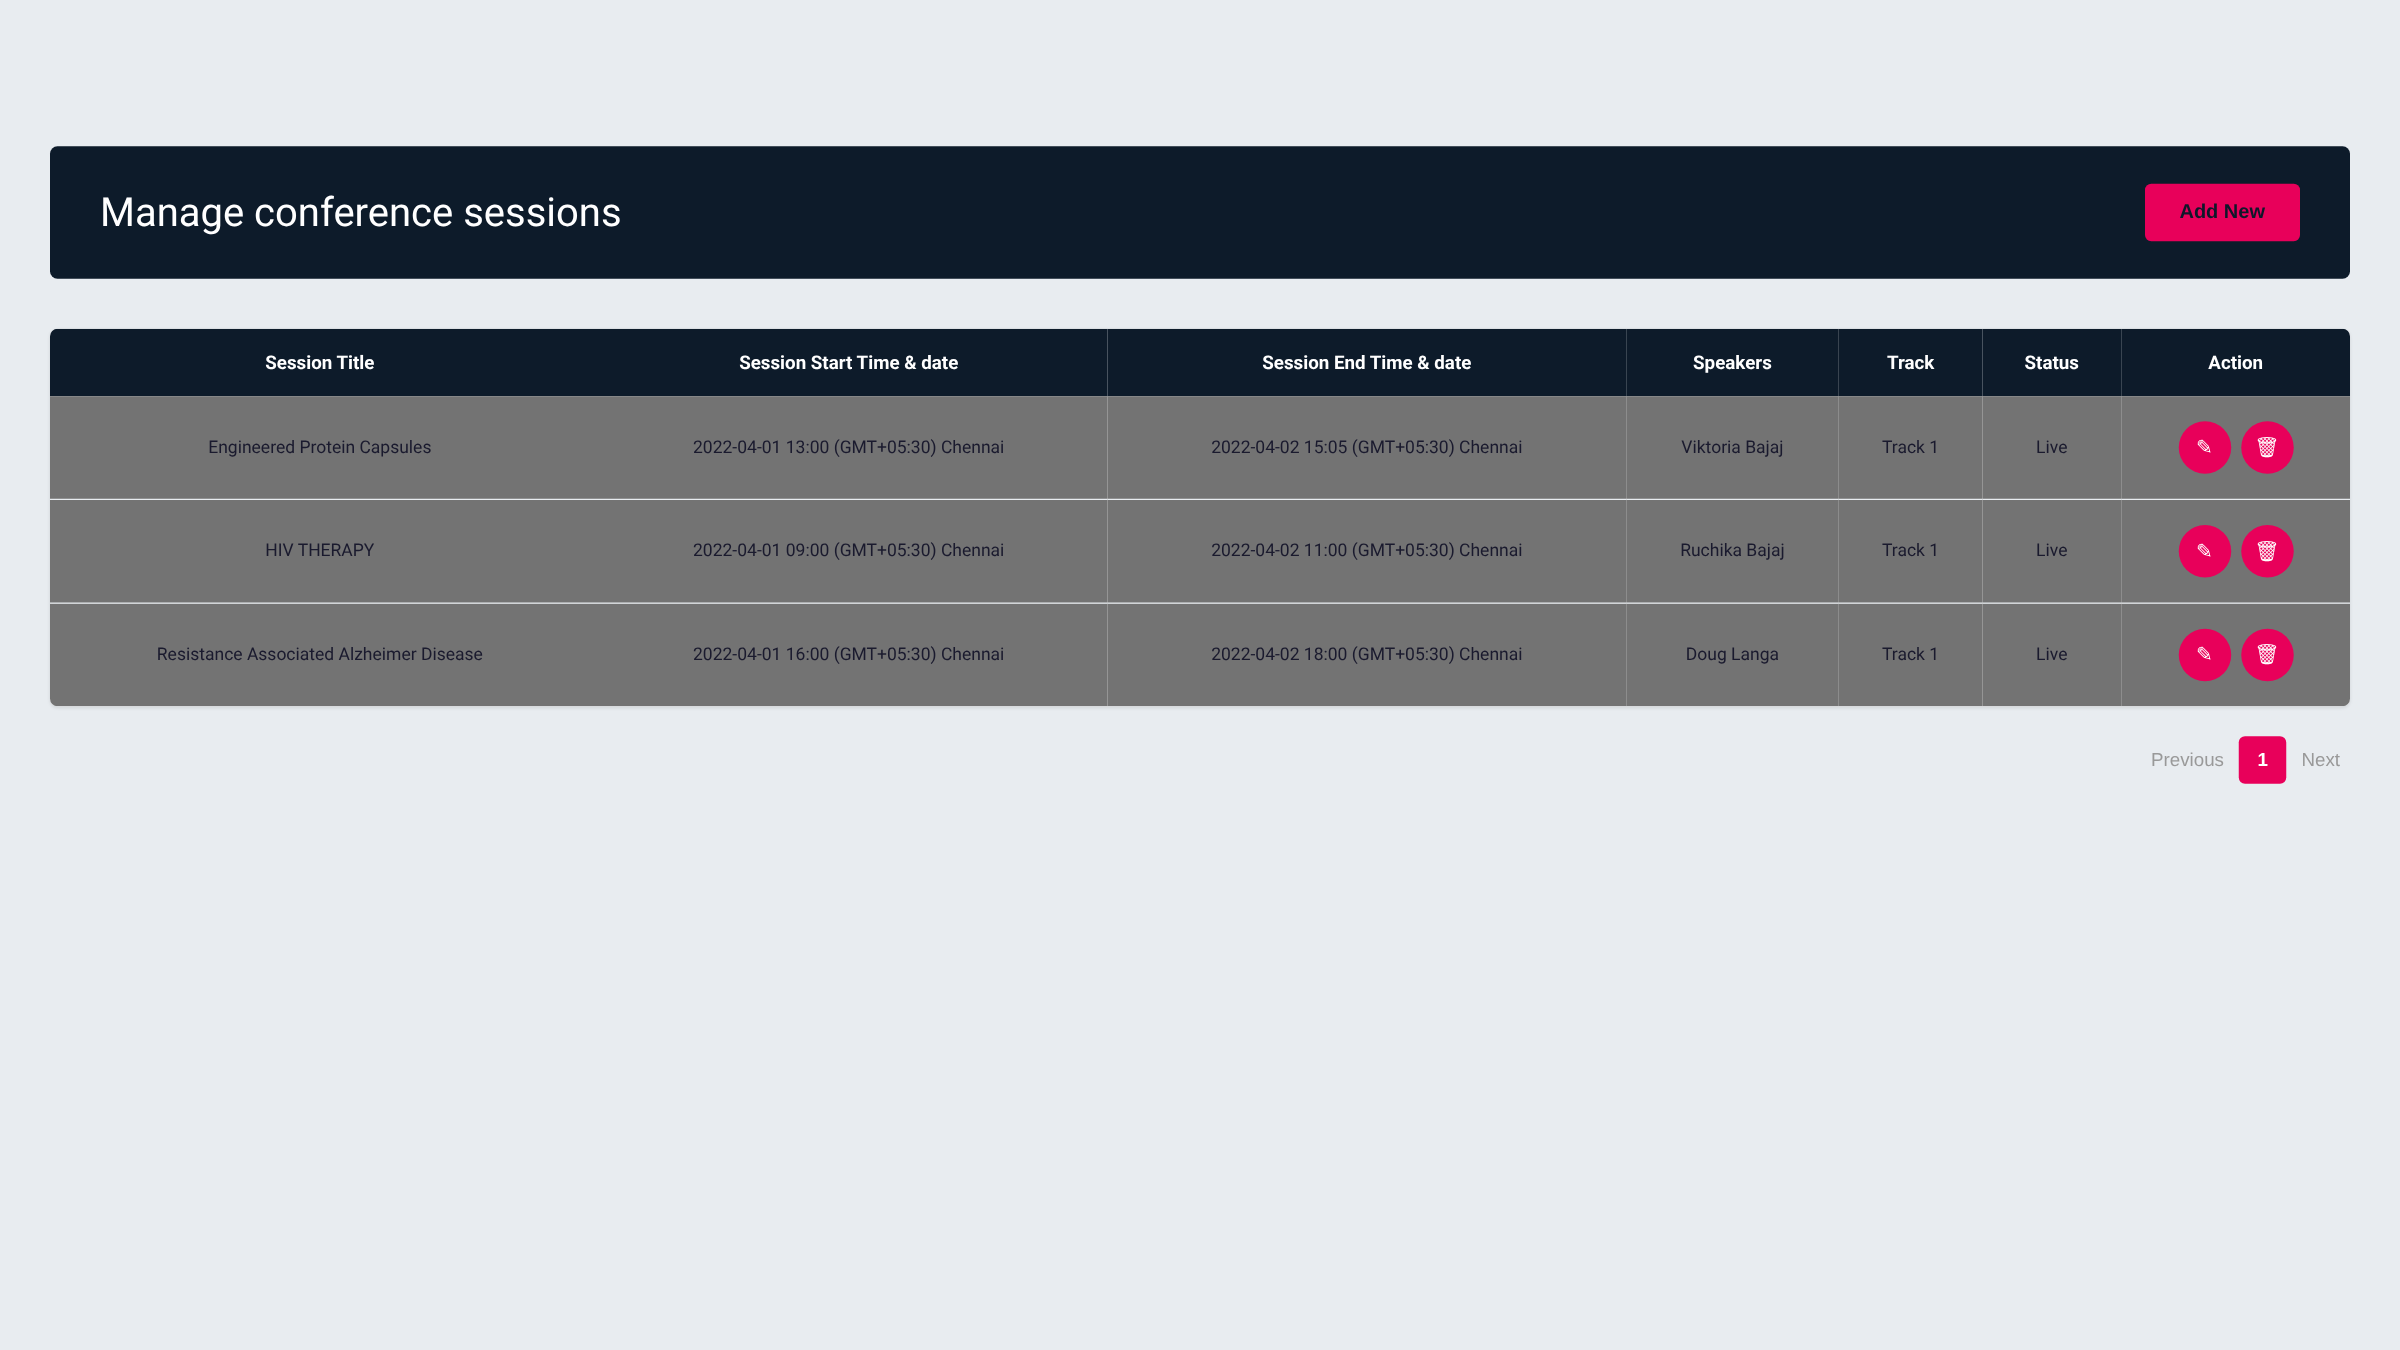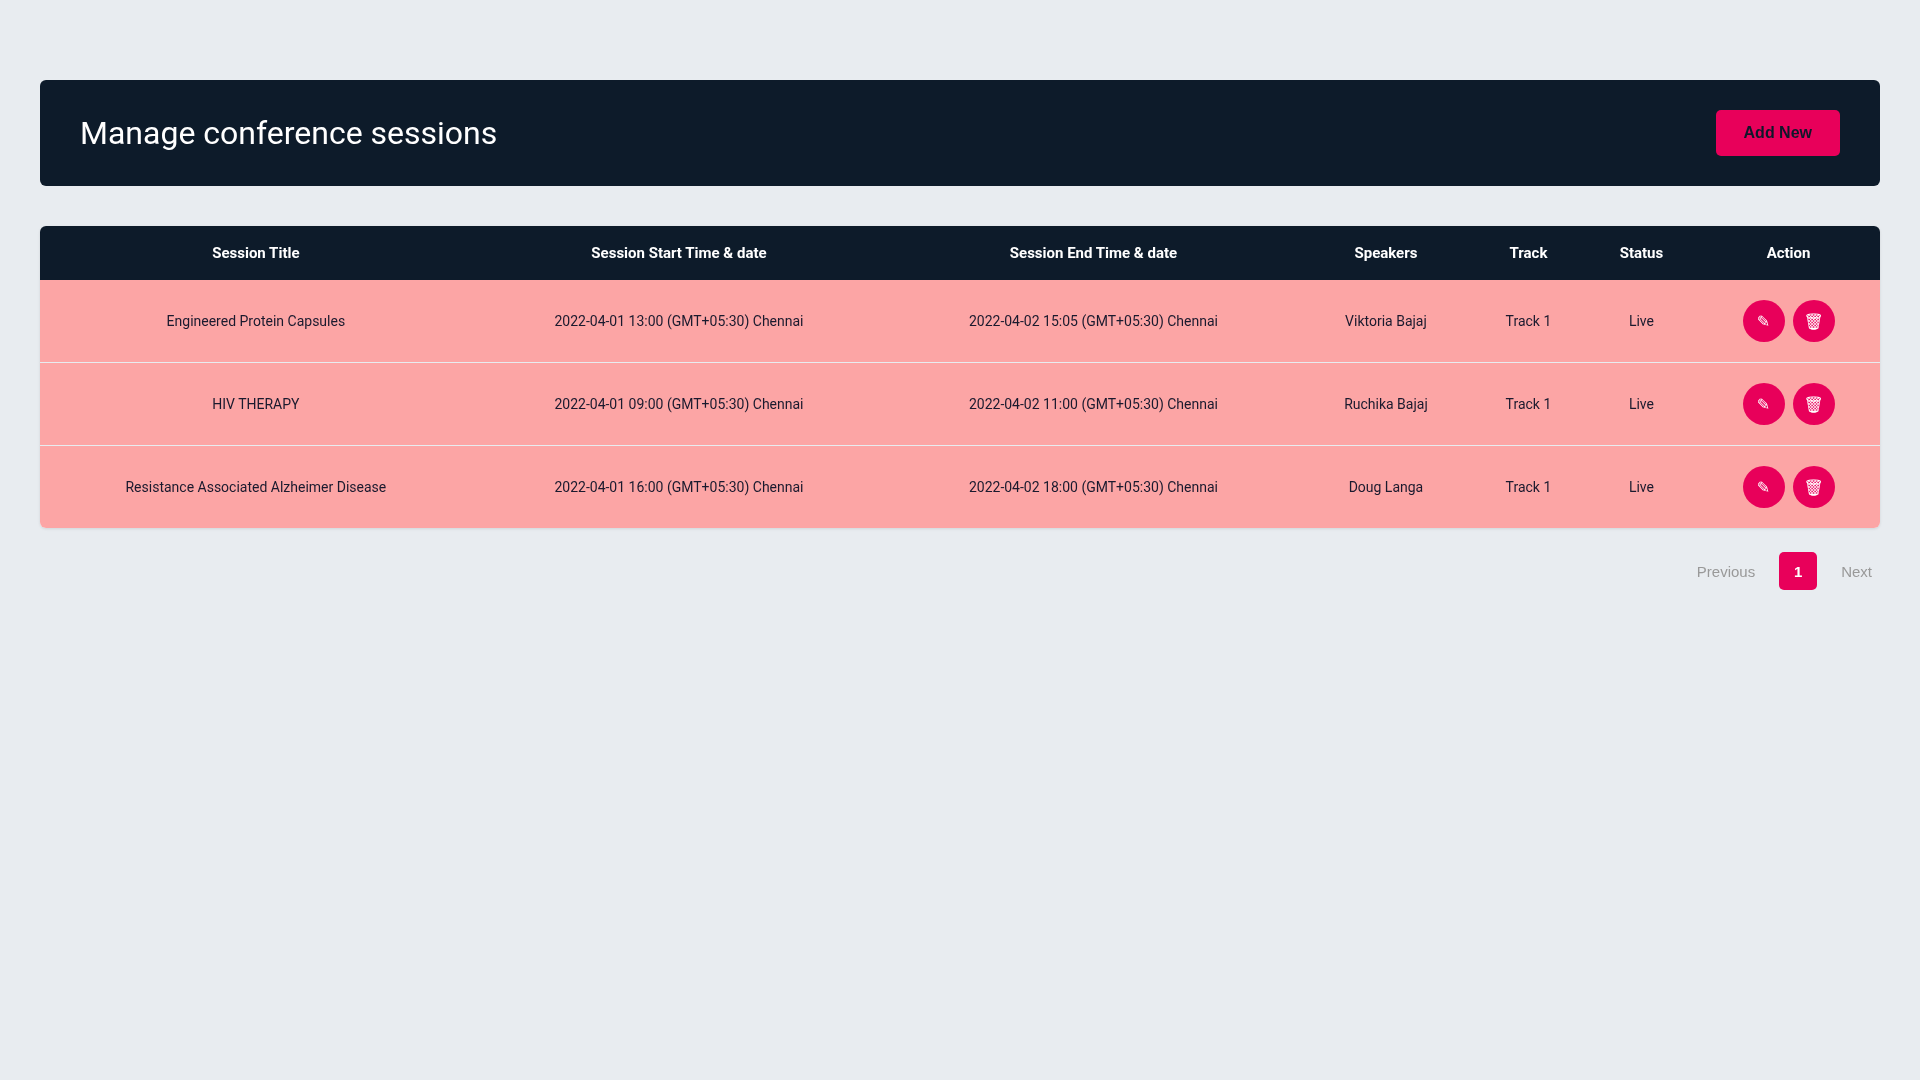--- a/index.html
+++ b/index.html
@@ -20,20 +20,21 @@
     }
 
     .header-bar {
       background-color: #0d1b2a;
       border-radius: 6px;
       padding: 30px 40px;
       display: flex;
       align-items: center;
       justify-content: space-between;
       margin-bottom: 40px;
+      margin-top: 37px;
     }
 
     .header-title {
       color: #ffffff;
       font-size: 32px;
       font-weight: 400;
     }
 
     .add-new-btn {
       background-color: #e8005a;
@@ -69,21 +70,21 @@
       padding: 18px 16px;
       text-align: center;
     }
 
     thead th:first-child {
       text-align: center;
     }
 
     tbody tr {
       border-bottom: 1px solid #e8ecf0;
-      background-color: #fca5a5;
+      background-color: #737373;
     }
 
     tbody tr:last-child {
       border-bottom: none;
     }
 
     tbody td {
       padding: 20px 16px;
       font-size: 14px;
       color: #1a1a2e;
@@ -115,21 +116,21 @@
     }
 
     .delete-btn {
       background-color: #e8005a;
     }
 
     .pagination {
       display: flex;
       align-items: center;
       justify-content: flex-end;
-      gap: 20px;
+      gap: 8px;
       margin-top: 24px;
       padding-right: 4px;
     }
 
     .pagination-prev,
     .pagination-next {
       color: #999999;
       font-size: 15px;
       background: none;
       border: none;

